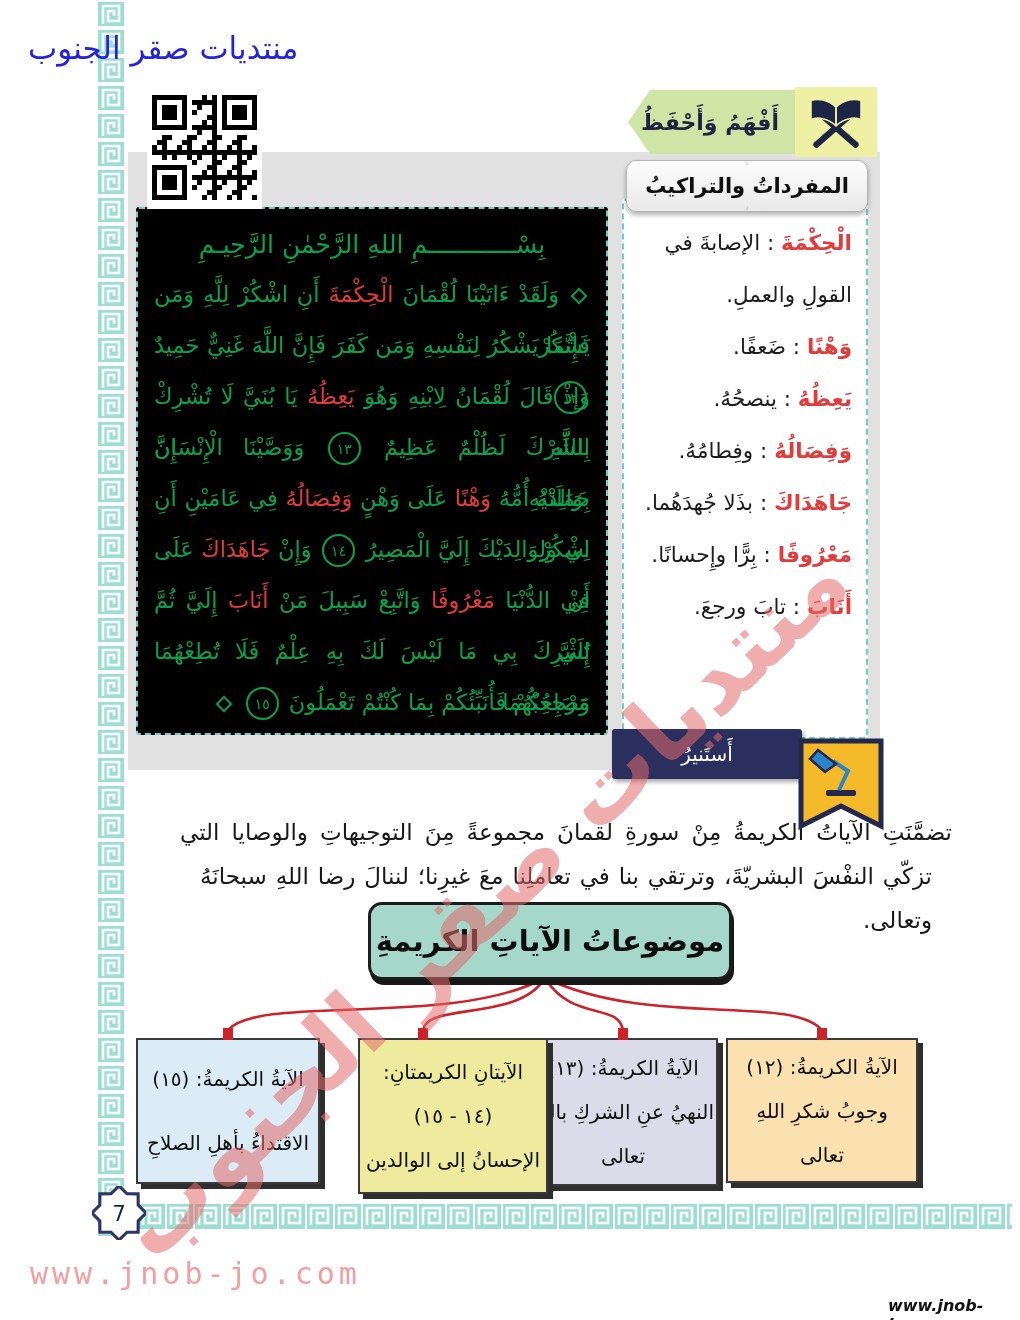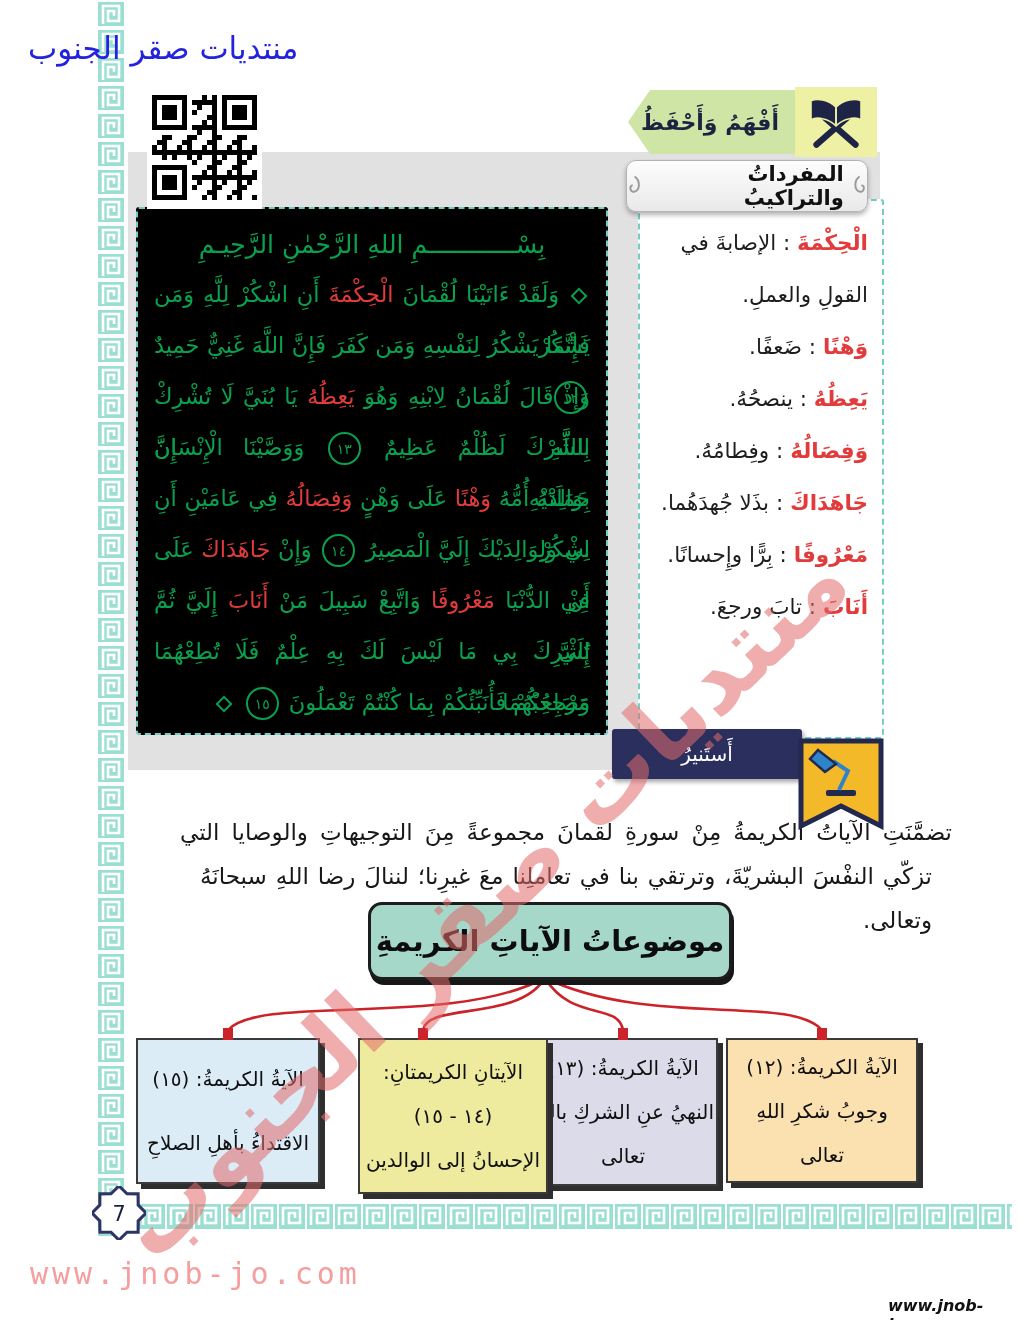--- a/index.html
+++ b/index.html
@@ -22,40 +22,40 @@
       clip-path:polygon(0 50%,13% 0,100% 0,100% 100%,13% 100%);
       display:flex;align-items:center;justify-content:center;padding-right:6px;
       color:#1c2240;font-size:22px;font-weight:bold;direction:rtl;}
   .quran-tile{position:absolute;left:795px;top:87px;width:82px;height:70px;background:#eef0a4;
       display:flex;align-items:center;justify-content:center;}
 
   
   .vocab-header{position:absolute;left:626px;top:160px;width:240px;height:50px;
       background:linear-gradient(#fdfdfd,#e9e9e9);border:1px solid #b3b3b3;border-radius:10px;
       box-shadow:0 3px 5px rgba(0,0,0,.3);display:flex;align-items:center;justify-content:center;
-      gap:8px;direction:rtl;z-index:4;}
+      gap:8px;direction:rtl;z-index:4;flex-direction:column;}
   .vocab-header .vh-text{font-size:21px;font-weight:bold;color:#101010;}
 
   
   .verse-box{position:absolute;left:136px;top:207px;width:472px;height:528px;background:#000000;
       border:2px dashed #74cdc2;border-radius:3px;padding:12px 16px;box-sizing:border-box;direction:rtl;}
   .bismillah{text-align:center;color:#0aa14e;font-size:25px;height:48px;line-height:48px;
       white-space:nowrap;overflow:hidden;}
   .vline{direction:rtl;text-align:justify;text-align-last:justify;height:51px;line-height:51px;
       color:#0aa14e;font-size:22.5px;overflow:visible;}
   .vlast{text-align-last:right;}
   .vline .red{color:#e23b3b;}
   .ayah{display:inline-flex;align-items:center;justify-content:center;width:29px;height:29px;
       border:2px solid #0aa14e;border-radius:50%;font-size:14px;line-height:1;vertical-align:middle;
       margin:0 3px;color:#0aa14e;}
   .orn{display:inline-block;width:8px;height:8px;border:2px solid #0aa14e;
       transform:rotate(45deg);margin:0 5px;vertical-align:middle;}
 
   
-  .vocab-panel{position:absolute;left:638px;top:199px;width:246px;height:540px;background:#fff;
+  .vocab-panel{position:absolute;left:622px;top:199px;width:246px;height:540px;background:#fff;
       border:2px dashed #74cdc2;border-radius:3px;padding:16px 14px 0;box-sizing:border-box;
       direction:rtl;}
   .ventry{direction:rtl;text-align:right;font-size:21.5px;line-height:52px;color:#1d1d1d;}
   .ventry .term{color:#e23b3b;font-weight:bold;}
 
   
   .asteneer{position:absolute;left:612px;top:729px;width:190px;height:50px;background:#2a2f5e;
       border-radius:3px;color:#fff;font-size:20px;display:flex;align-items:center;justify-content:center;
       box-shadow:2px 3px 4px rgba(0,0,0,.35);direction:rtl;z-index:3;}
   .pennant{position:absolute;left:798px;top:738px;z-index:4;}

